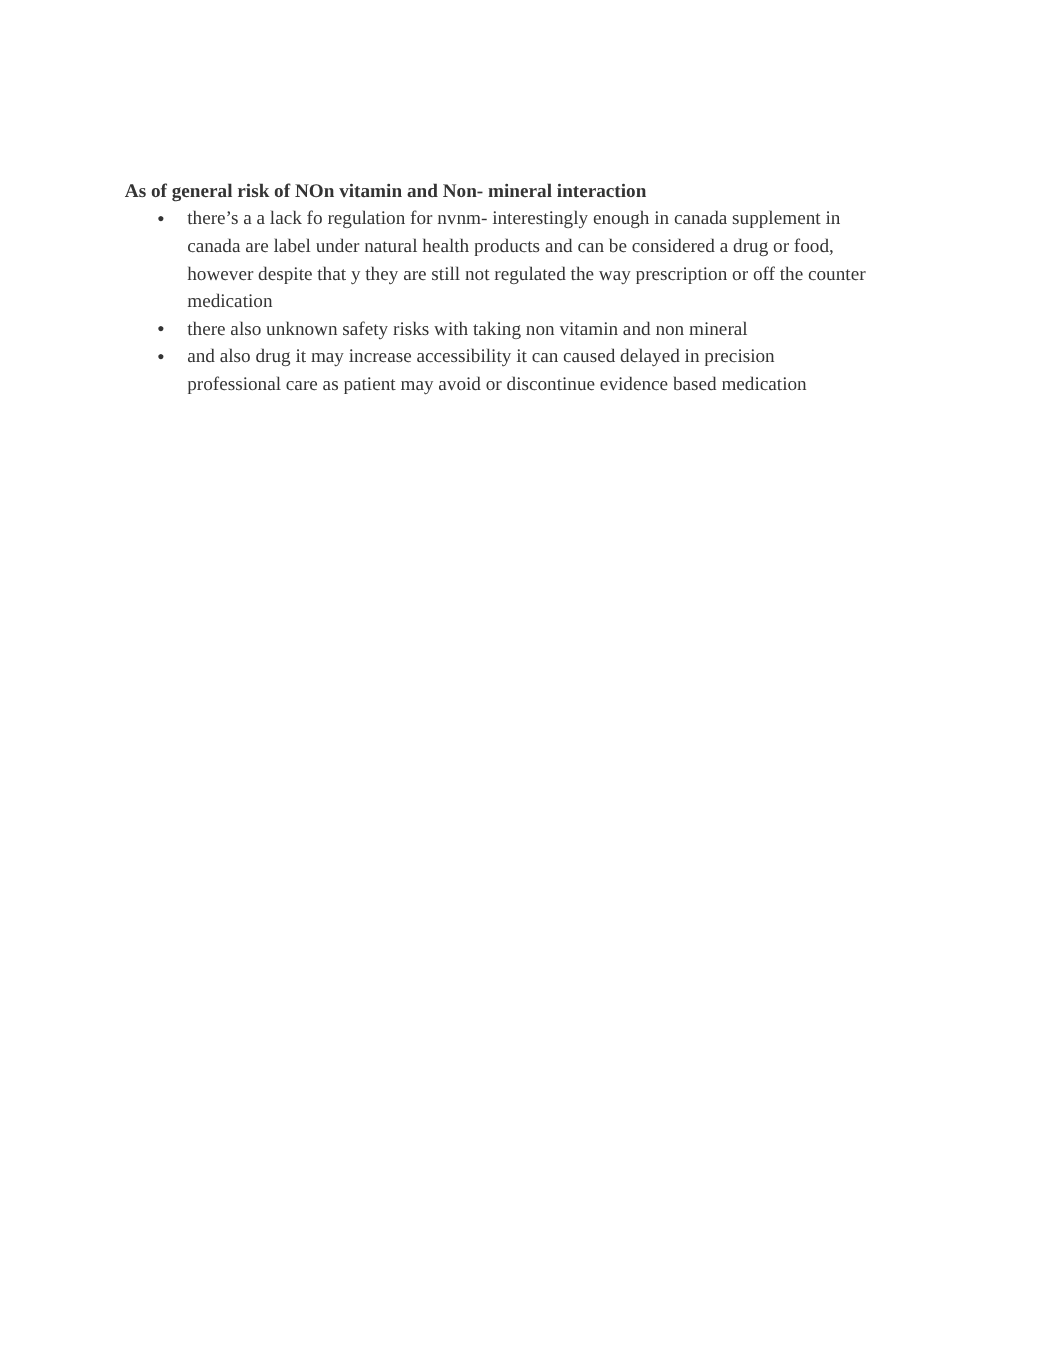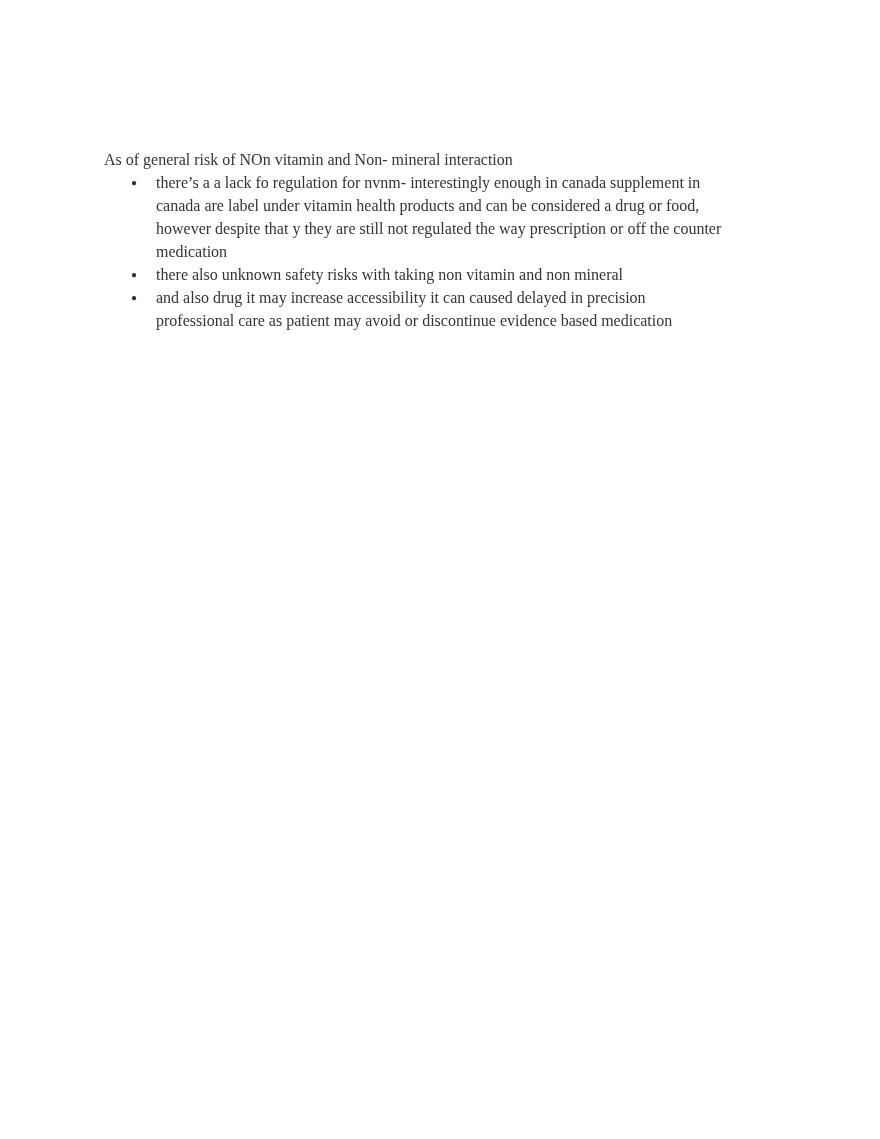--- a/index.html
+++ b/index.html
@@ -18,21 +18,21 @@
   }
   .doc-content {
     position: absolute;
     left: 104px;
     top: 148px;
     width: 700px;
   }
   .doc-heading {
     margin: 0;
     font-size: 16px;
-    font-weight: normal;
+    font-weight: bold;
     line-height: 23px;
     white-space: pre-line;
   }
   ul.bullet-list {
     margin: 0;
     padding: 0;
     list-style: none;
   }
   li.bullet-item {
     position: relative;
@@ -61,21 +61,21 @@
 <div class="page">
   <div class="doc-content">
 
     <h1 class="doc-heading">As of general risk of NOn vitamin and Non- mineral interaction</h1>
 
     <ul class="bullet-list">
 
       <li class="bullet-item">
         <span class="bullet-marker">●</span>
         <div class="bullet-text">there’s a a lack fo regulation for nvnm- interestingly enough in canada supplement in
-canada are label under vitamin health products and can be considered a drug or food,
+canada are label under natural health products and can be considered a drug or food,
 however despite that y they are still not regulated the way prescription or off the counter
 medication</div>
       </li>
 
       <li class="bullet-item">
         <span class="bullet-marker">●</span>
         <div class="bullet-text">there also unknown safety risks with taking non vitamin and non mineral</div>
       </li>
 
       <li class="bullet-item">

